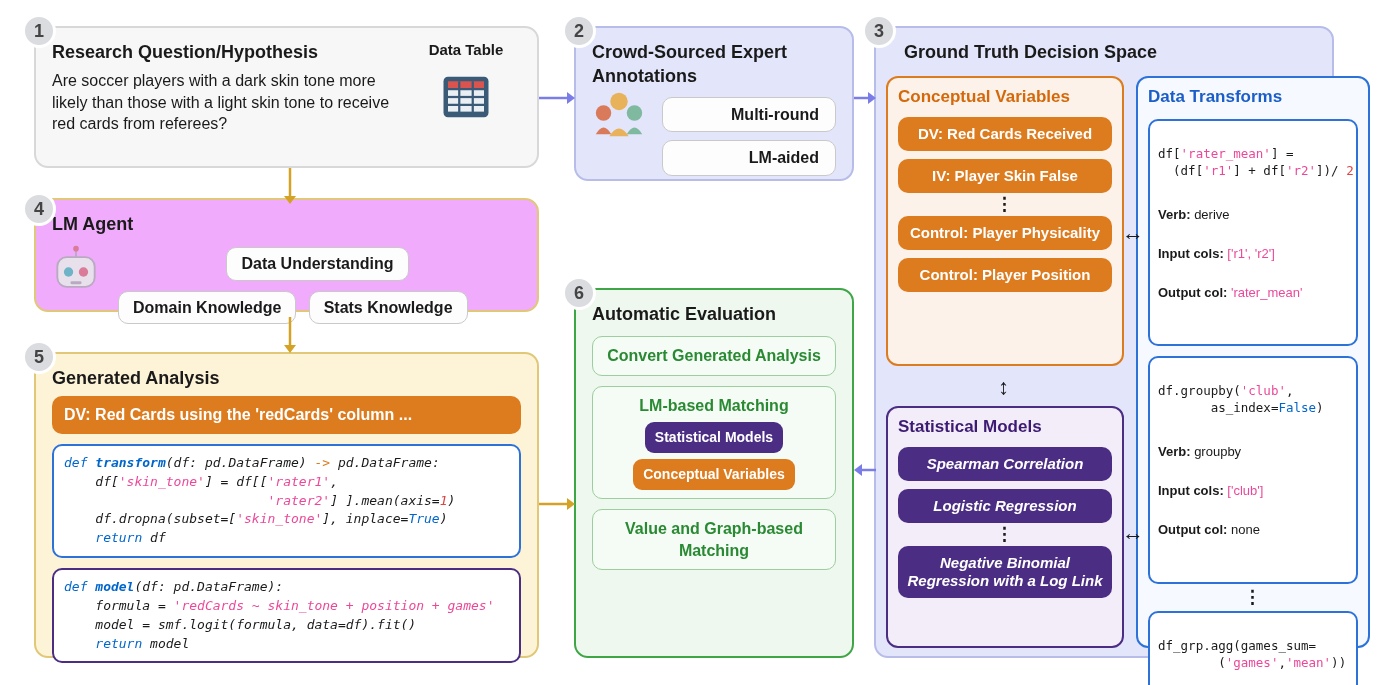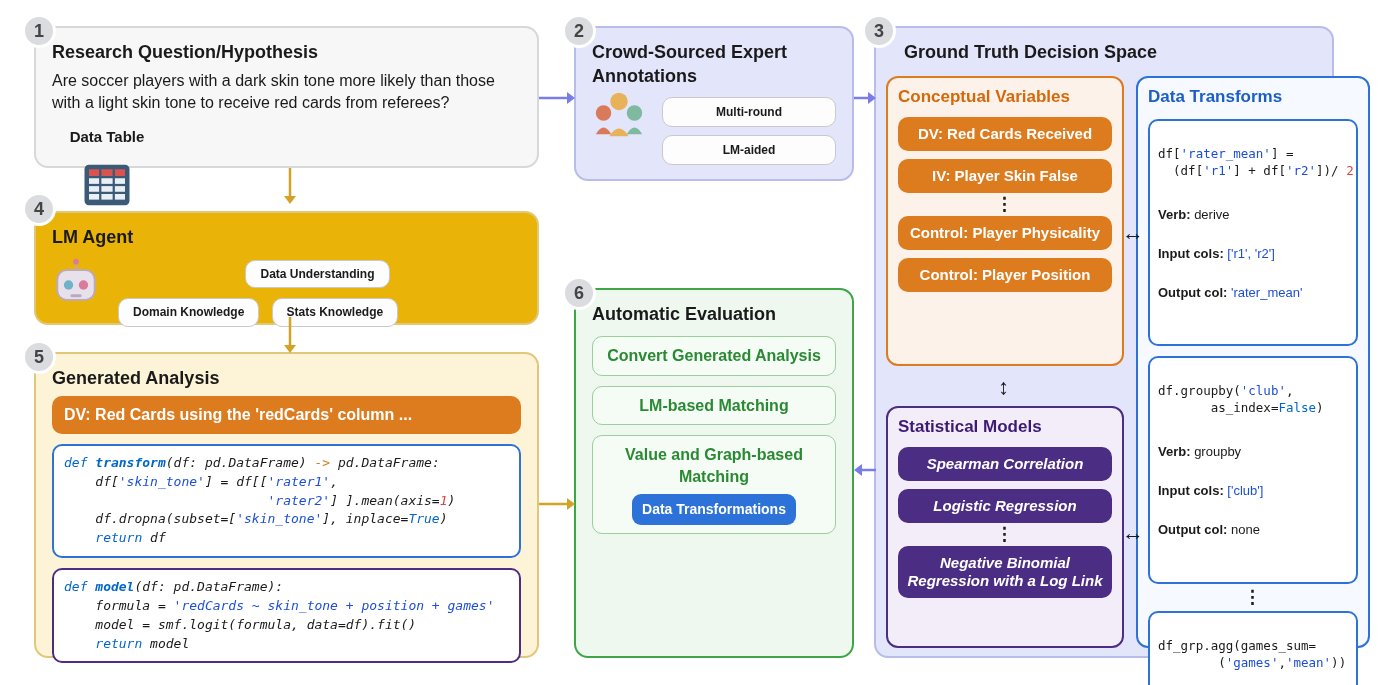--- a/index.html
+++ b/index.html
@@ -5,51 +5,51 @@
   * { box-sizing: border-box; margin: 0; padding: 0; }
   body { font-family: -apple-system, BlinkMacSystemFont, "Segoe UI", Arial, sans-serif; background:#fff; width:1400px; height:685px; position:relative; font-size:15px; color:#1a1a1a; line-height:1.35; }
 
   .panel { position:absolute; border-radius:14px; padding:12px 16px; }
   .title { font-weight:700; font-size:18px; margin-bottom:6px; }
 
   .badge { position:absolute; width:34px; height:34px; border-radius:50%; background:#dadce0; display:flex; align-items:center; justify-content:center; font-weight:700; font-size:18px; color:#444; z-index:20; border:3px solid #fff; }
 
   
   #p1 { left:34px; top:26px; width:505px; height:142px; background:#f7f7f7; border:2px solid #d8d8d8; }
-  #p1 .row { display:flex; gap:14px;flex-direction:column; }
+  #p1 .row { display:flex; gap:14px; }
   .table-icon { width:54px; height:54px; flex-shrink:0; }
 
   
   #p2 { left:574px; top:26px; width:280px; height:155px; background:#e3e5fb; border:2px solid #b8bce8; }
   .people-icon { width:58px; height:58px; position:absolute; left:14px; top:58px; }
-  .chip { background:#fdfdfd; border:1.5px solid #c9c9c9; border-radius:10px; padding:6px 16px; font-weight:600; font-size:12px; text-align:center; }
+  .chip { background:#fdfdfd; border:1.5px solid #c9c9c9; border-radius:10px; padding:6px 16px; font-weight:600; font-size:16px; text-align:right; }
   #p2 .chip { margin-left:70px; margin-top:8px; }
 
   
   #p3 { left:874px; top:26px; width:460px; height:632px; background:#e3e5fb; border:2px solid #b8bce8;padding-left:28px; }
   .subpanel { position:absolute; border-radius:12px; padding:8px 10px; }
   #sp-conceptual { left:10px; top:48px; width:238px; height:290px; background:#fdf2e9; border:2.5px solid #dd7b1f; }
   #sp-conceptual .sub-title { color:#d4680a; font-weight:700; font-size:17px; }
   .pill-orange { background:#dd7b1f; color:#fff; font-weight:700; border-radius:10px; padding:8px 6px; text-align:center; margin-top:8px; font-size:15px; line-height:1.2; }
 
   #sp-transforms { left:260px; top:48px; width:234px; height:572px; background:#f6f9ff; border:2.5px solid #2d72d9; }
   #sp-transforms .sub-title { color:#1b5ec7; font-weight:700; font-size:17px; }
   .transform-card { border:2px solid #2d72d9; border-radius:10px; padding:8px 8px; margin-top:10px; background:#fff; font-family:"SFMono-Regular",Consolas,monospace; font-size:12.5px; white-space:pre; overflow:hidden; }
   .transform-meta { font-family:-apple-system,Arial,sans-serif; font-size:13px; margin-top:6px; line-height:1.5; }
   .transform-meta b { font-weight:700;margin-top:40px; }
   .mono-kw { color:#0066cc; }
-  .mono-str { color:#1d4ed8; }
+  .mono-str { color:#ec4899; }
   .mono-num { color:#d44; }
 
   #sp-models { left:10px; top:378px; width:238px; height:242px; background:#f2edf9; border:2.5px solid #4b2e83; }
   #sp-models .sub-title { color:#3d1b72; font-weight:700; font-size:17px; }
   .pill-purple { background:#4b2e83; color:#fff; font-weight:700; border-radius:10px; padding:8px 6px; text-align:center; margin-top:8px; font-size:15px; line-height:1.2;font-style:italic; }
 
   
-  #p4 { left:34px; top:211px; width:505px; height:114px; background:#eab308; border:2px solid #e0c878; }
+  #p4 { left:34px; top:198px; width:505px; height:114px; background:#f0abfc; border:2px solid #e0c878; }
   .robot-icon { width:56px; height:56px; position:absolute; left:12px; top:44px; }
   #p4 .chip { display:inline-block; margin:5px 4px; padding:5px 14px; }
   #p4 .chip-row { margin-left:62px; }
 
   
   #p5 { left:34px; top:352px; width:505px; height:306px; background:#fdf3d6; border:2px solid #e0c878; }
   .dv-bar { background:#dd7b1f; color:#fff; font-weight:700; border-radius:10px; padding:8px 12px; font-size:16px; }
   .code-block { border:2.5px solid; border-radius:10px; padding:8px 10px; margin-top:10px; background:#fff; font-family:"SFMono-Regular",Consolas,monospace; font-size:13px; white-space:pre; overflow:hidden; line-height:1.45;font-style:italic; }
   #code-transform { border-color:#2d72d9; }
   #code-model { border-color:#4b2e83; }
@@ -207,26 +207,27 @@
     <span class="mono-kw">return</span> model</div>
 </div>
 
 <div id="p6" class="panel">
   <div class="title">Automatic Evaluation</div>
   <div class="eval-sub">
     <div class="eval-sub-title">Convert Generated Analysis</div>
   </div>
   <div class="eval-sub">
     <div class="eval-sub-title">LM-based Matching</div>
+    <div>
+      <span class="mini-pill mini-purple">Statistical Models</span>
+      <span class="mini-pill mini-orange">Conceptual Variables</span>
+    </div>
   </div>
   <div class="eval-sub">
     <div class="eval-sub-title">Value and Graph-based Matching</div>
-    <div>
-      <span class="mini-pill mini-blue">Data Transformations</span>
-    </div>
   </div>
 </div>
 
 <svg class="arrow" style="left:539px; top:88px; width:36px; height:20px;">
     <line x1="0" y1="10" x2="28" y2="10" stroke="#7a7de8" stroke-width="2.5"></line>
     <polygon points="28,4 36,10 28,16" fill="#7a7de8"></polygon>
   </svg>
 <svg class="arrow" style="left:854px; top:88px; width:22px; height:20px;">
     <line x1="0" y1="10" x2="14" y2="10" stroke="#7a7de8" stroke-width="2.5"></line>
     <polygon points="14,4 22,10 14,16" fill="#7a7de8"></polygon>

